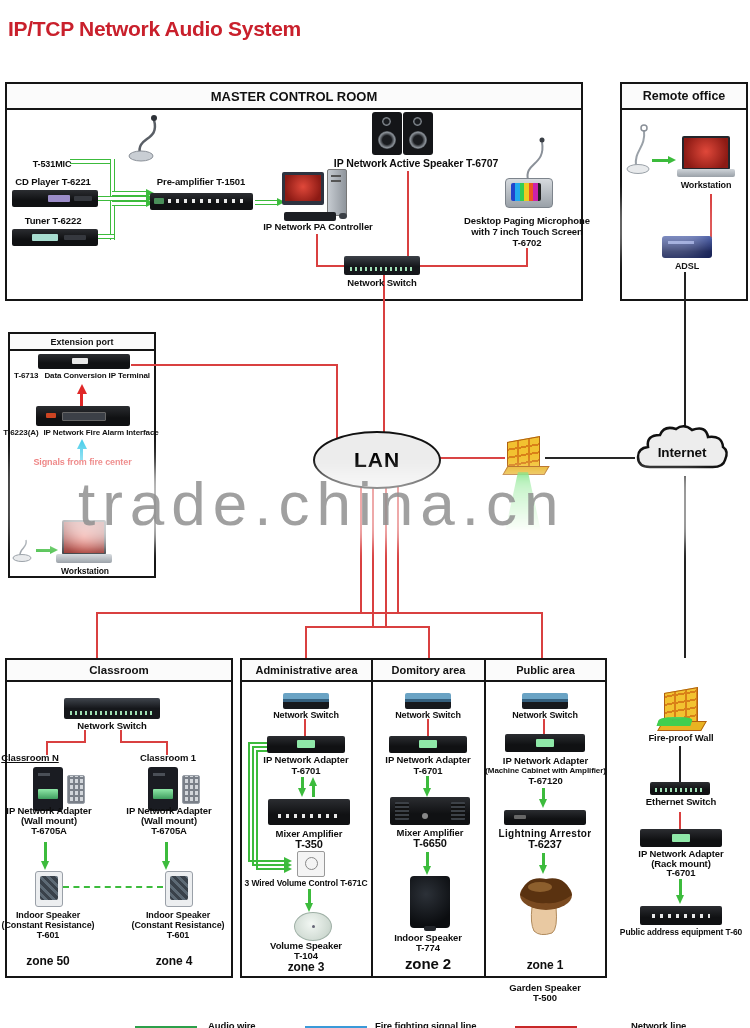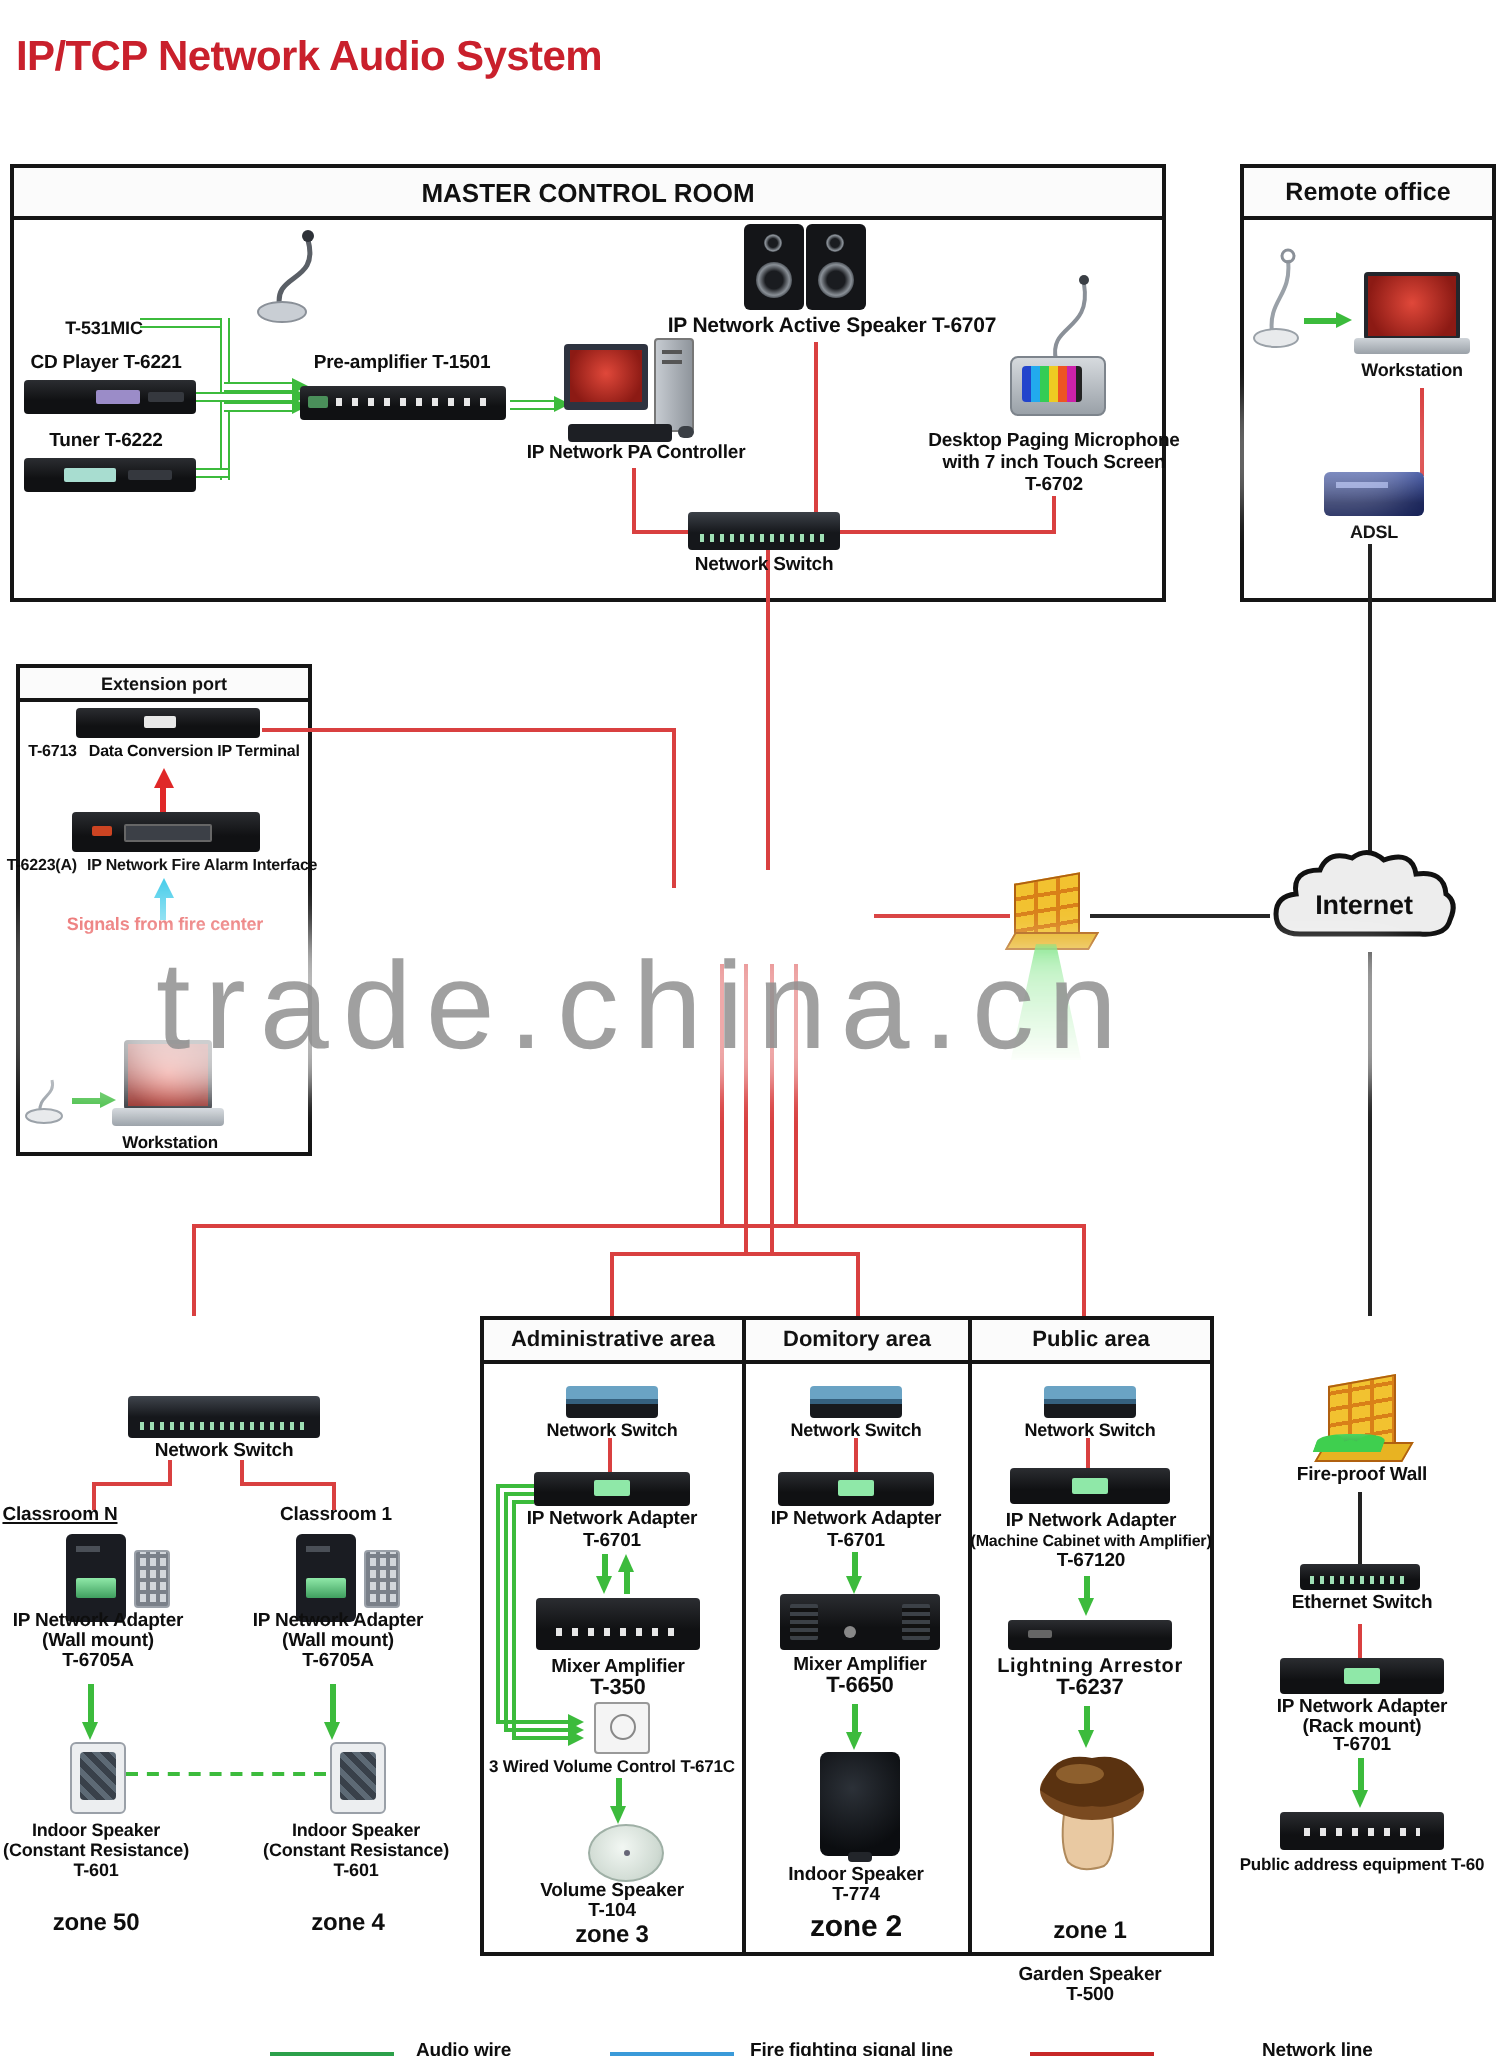--- a/index.html
+++ b/index.html
@@ -66,20 +66,23 @@
 
   <div class="box" style="left:5px;top:62px;width:578px;height:219px;">
     <div class="hdr" style="height:24px;font-size:13px;">MASTER CONTROL ROOM</div>
   </div>
   <div class="box" style="left:620px;top:62px;width:128px;height:219px;">
     <div class="hdr" style="height:24px;font-size:12.5px;">Remote office</div>
   </div>
   <div class="box" style="left:8px;top:312px;width:148px;height:246px;">
     <div class="hdr" style="height:15px;font-size:9px;">Extension port</div>
   </div>
+  <div class="box" style="left:5px;top:638px;width:228px;height:320px;">
+    <div class="hdr" style="height:20px;font-size:11.5px;">Classroom</div>
+  </div>
   <div class="box" style="left:240px;top:638px;width:133px;height:320px;">
     <div class="hdr" style="height:20px;font-size:11px;">Administrative area</div>
   </div>
   <div class="box" style="left:484px;top:638px;width:123px;height:320px;">
     <div class="hdr" style="height:20px;font-size:11px;">Public area</div>
   </div>
   <div class="box" style="left:371px;top:638px;width:115px;height:320px;">
     <div class="hdr" style="height:20px;font-size:11px;">Domitory area</div>
   </div>
 
@@ -244,20 +247,23 @@
   </div>
   <div class="laptop-base" style="left:56px;top:534px;width:56px;height:9px;"></div>
   <div class="lbl" style="left:57px;top:546px;width:56px;font-size:8.5px;">Workstation</div>
   <svg style="left:12px;top:514px;" width="26" height="30" viewBox="0 0 26 30">
     <path d="M8 22 C7 14 16 14 14 6" stroke="#9aa1a8" stroke-width="1.5" fill="none"></path>
     <ellipse cx="10" cy="24" rx="9" ry="3.5" fill="#e8eaec" stroke="#9aa1a8" stroke-width="1"></ellipse>
   </svg>
   <div class="ln h3 grn" style="left:36px;top:529px;width:16px;"></div>
   <div class="ar r" style="left:50px;top:526px;"></div>
 
+  <div style="position:absolute;left:313px;top:411px;width:124px;height:54px;background:#ececec;border:2.5px solid #111;border-radius:50%;display:flex;align-items:center;justify-content:center;">
+    <span style="font-weight:bold;font-size:21px;letter-spacing:1px;">LAN</span>
+  </div>
   <div class="bricks" style="left:507px;top:419px;width:31px;height:30px;"></div>
   <div style="position:absolute;left:505px;top:446px;width:40px;height:7px;background:#e8b322;border:1px solid #b06010;transform:skewX(-30deg);"></div>
   <div class="glow" style="left:502px;top:452px;width:42px;height:58px;"></div>
   <svg style="left:632px;top:403px;" width="98" height="56" viewBox="0 0 98 56">
     <path d="M18 44 Q6 44 6 34 Q6 25 16 24 Q14 12 28 12 Q32 2 44 6 Q52 0 60 7 Q74 2 76 14 Q90 12 91 24 Q97 28 93 37 Q91 45 78 44 Z" fill="#ededed" stroke="#111" stroke-width="2.5"></path>
   </svg>
   <div class="lbl" style="left:640px;top:428px;width:84px;font-size:13.5px;">Internet</div>
 
   <div class="rack" style="left:64px;top:678px;width:96px;height:21px;background:linear-gradient(#40454d,#15171b 50%);">
     <div class="ports" style="left:6px;bottom:4px;width:84px;"></div>

